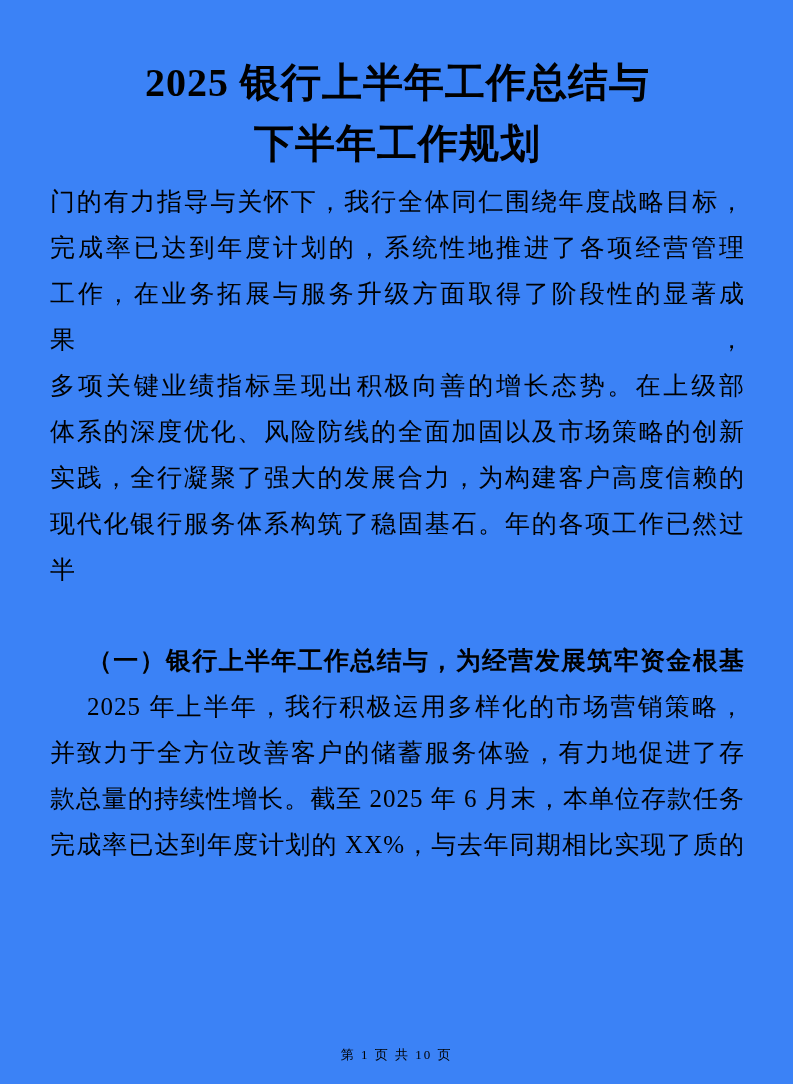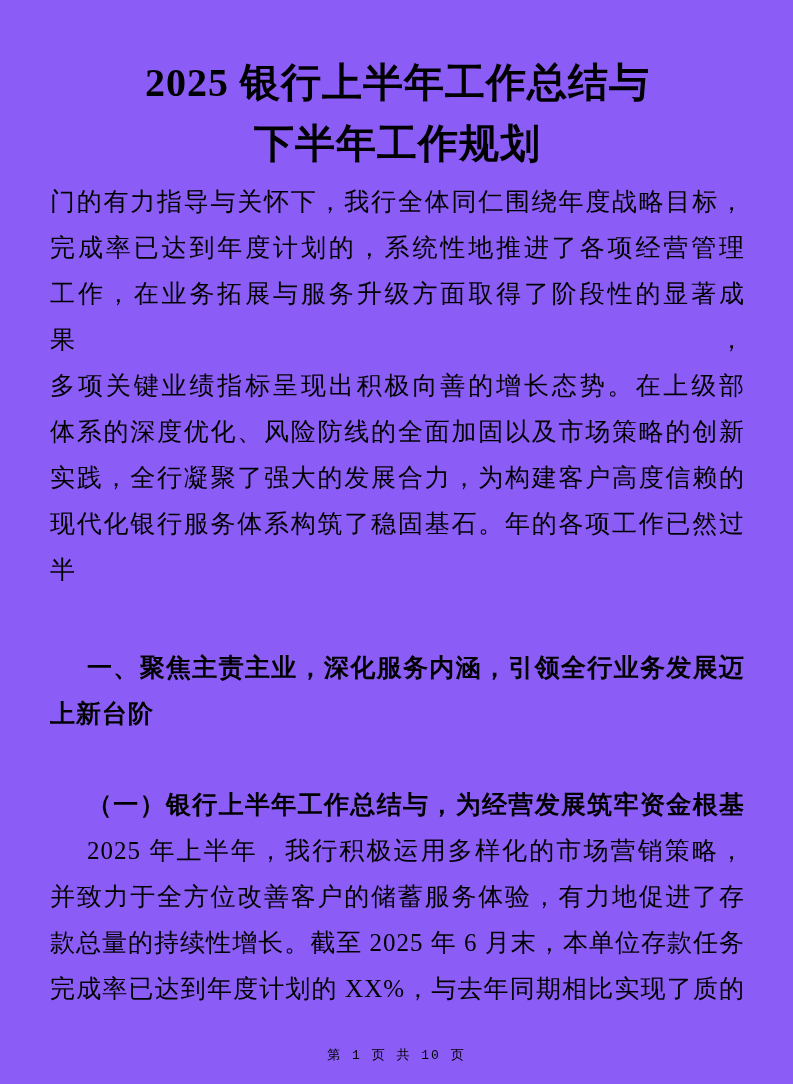--- a/index.html
+++ b/index.html
@@ -1,20 +1,20 @@
 <!DOCTYPE html>
 <html><head>
 <meta charset="utf-8">
 <style>
   * { margin: 0; padding: 0; box-sizing: border-box; }
   html, body { background: #ffffff; }
   .page {
     width: 793px;
     height: 1084px;
-    background: #8b5cf6;
+    background: #3b82f6;
     position: relative;
     overflow: hidden;
     padding: 52px 48px 0 50px;
     font-family: "Liberation Serif", "DejaVu Serif", serif;
     color: #000000;
   }
   .doc-title {
     text-align: center;
     font-weight: 700;
     font-size: 40px;
@@ -40,21 +40,20 @@
   .para2 { margin-top: 0; }
   .footer {
     position: absolute;
     left: 0;
     right: 0;
     bottom: 20px;
     text-align: center;
     font-size: 13px;
     letter-spacing: 2px;
     color: #000000;
-    font-family: Liberation Mono, monospace;
   }
 </style>
 </head>
 <body>
 
 <div class="page">
 
   <h1 class="doc-title">
     <div>2025 银行上半年工作总结与</div>
     <div>下半年工作规划</div>
@@ -63,24 +62,20 @@
   <div class="para intro">
     <div class="line">门的有力指导与关怀下，我行全体同仁围绕年度战略目标，</div>
     <div class="line">完成率已达到年度计划的，系统性地推进了各项经营管理</div>
     <div class="line">工作，在业务拓展与服务升级方面取得了阶段性的显著成果，</div>
     <div class="line">多项关键业绩指标呈现出积极向善的增长态势。在上级部</div>
     <div class="line">体系的深度优化、风险防线的全面加固以及市场策略的创新</div>
     <div class="line">实践，全行凝聚了强大的发展合力，为构建客户高度信赖的</div>
     <div class="line">现代化银行服务体系构筑了稳固基石。年的各项工作已然过半</div>
   </div>
 
-  <div class="para section-heading">
-    <div class="line indent">一、聚焦主责主业，深化服务内涵，引领全行业务发展迈</div>
-    <div class="line lastline">上新台阶</div>
-  </div>
 
   <div class="para sub-heading">
     <div class="line indent">（一）银行上半年工作总结与，为经营发展筑牢资金根基</div>
   </div>
 
   <div class="para para2">
     <div class="line indent">2025 年上半年，我行积极运用多样化的市场营销策略，</div>
     <div class="line">并致力于全方位改善客户的储蓄服务体验，有力地促进了存</div>
     <div class="line">款总量的持续性增长。截至 2025 年 6 月末，本单位存款任务</div>
     <div class="line">完成率已达到年度计划的 XX%，与去年同期相比实现了质的</div>

